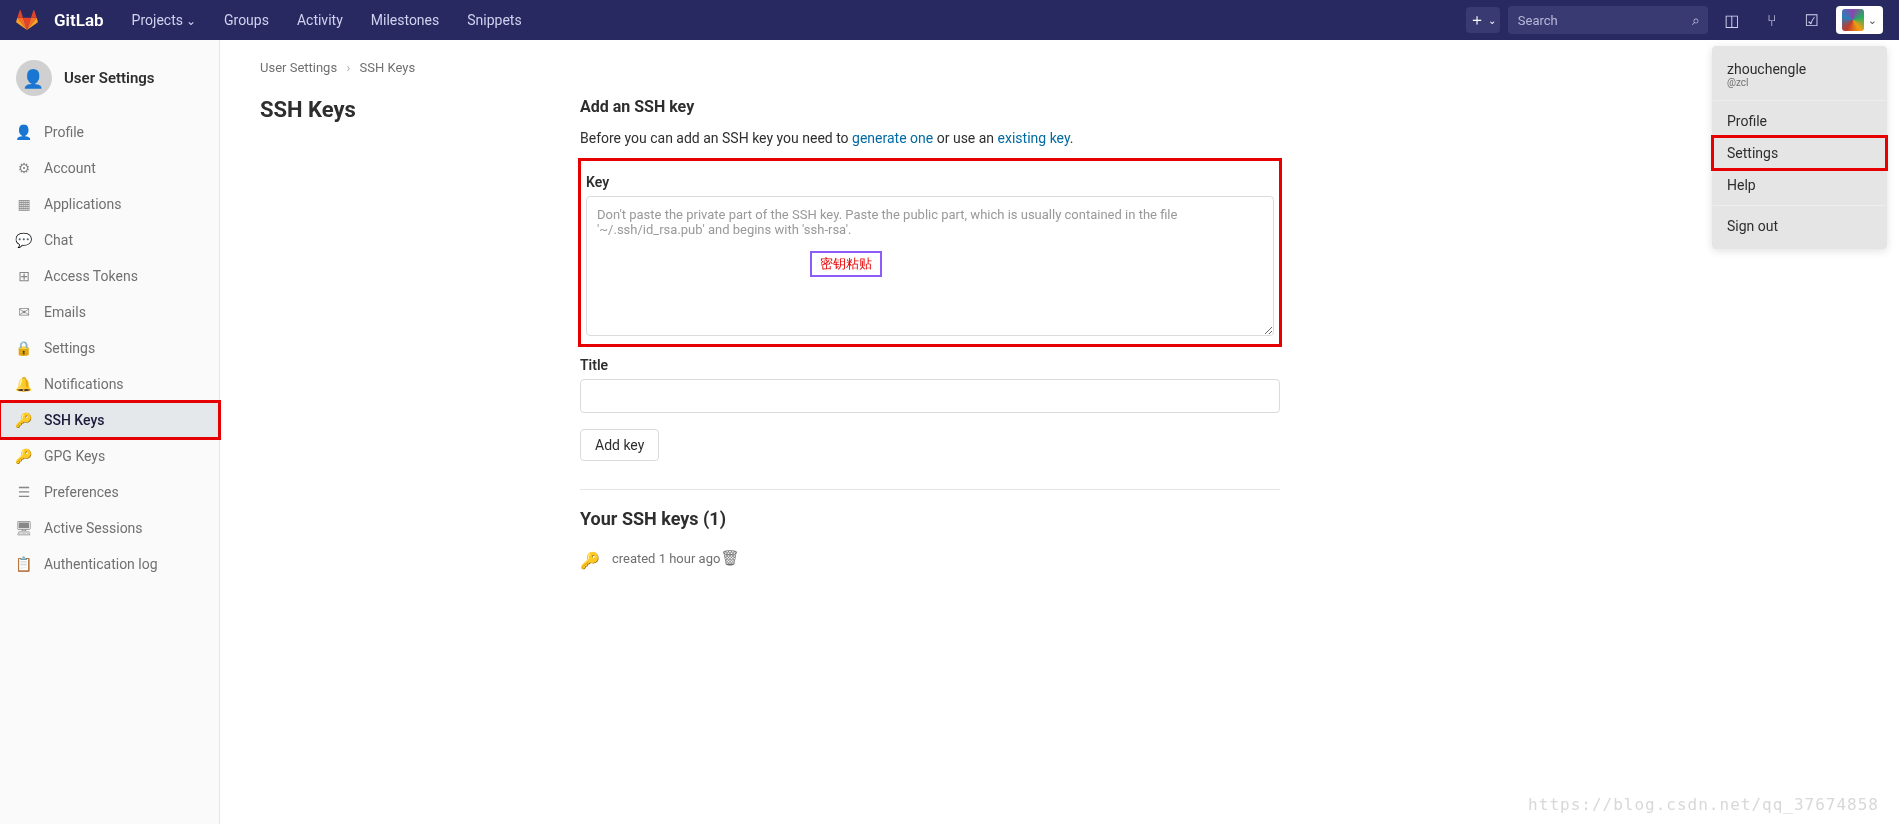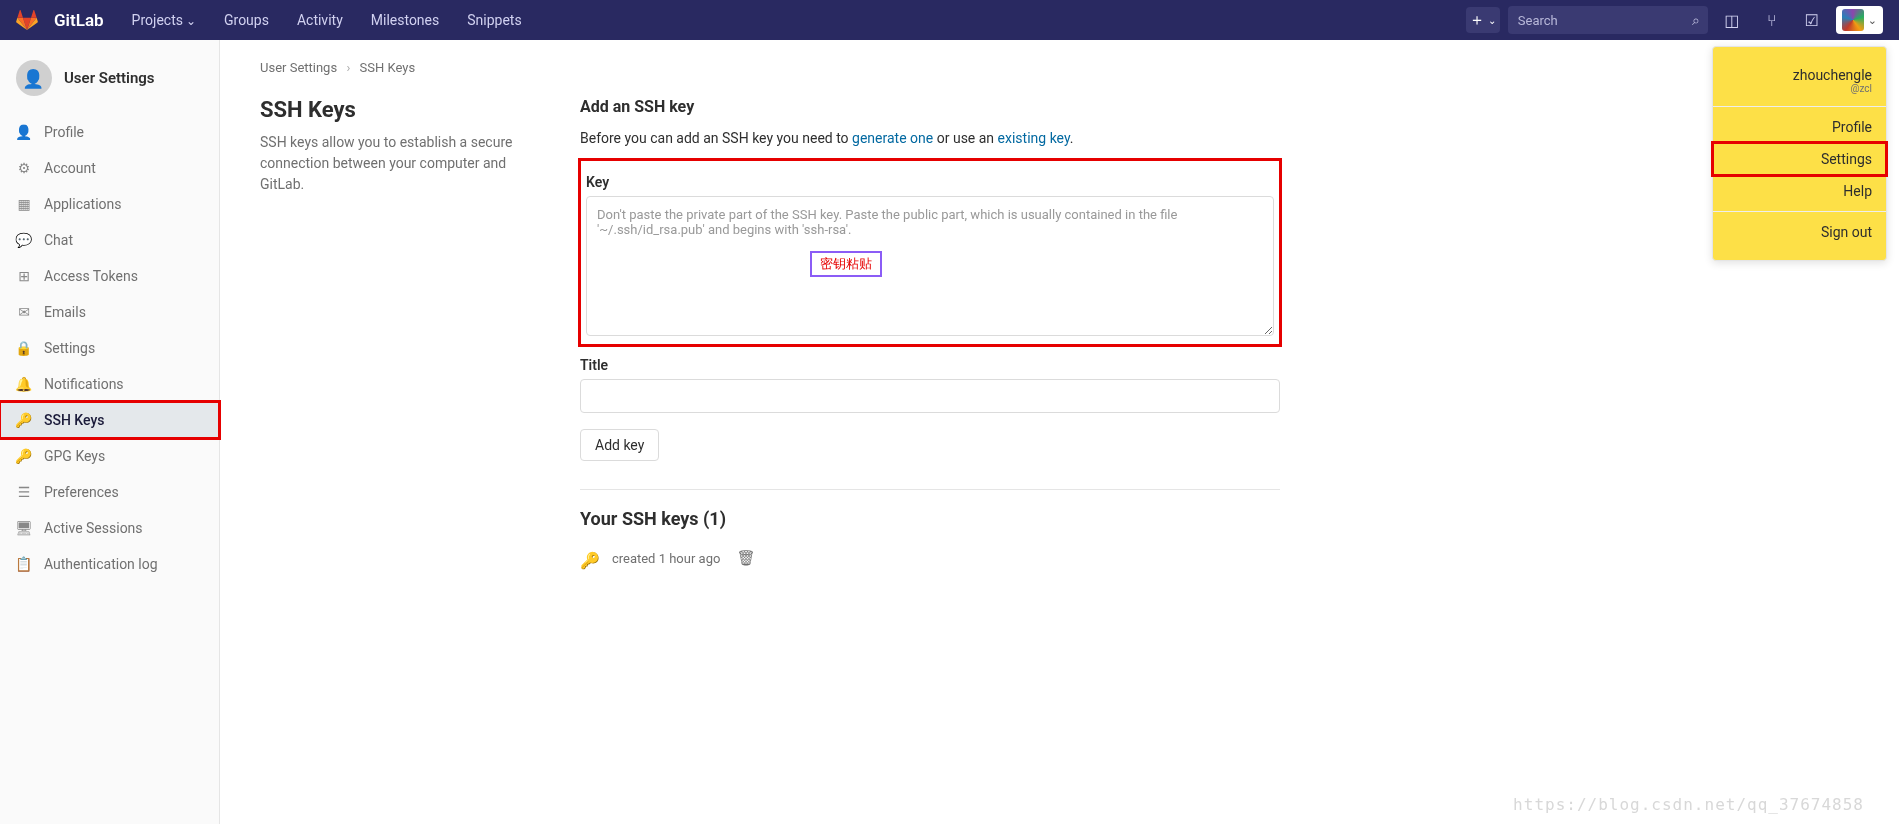--- a/index.html
+++ b/index.html
@@ -49,31 +49,31 @@
 input[type=text] { width:100%; border:1px solid #dbdbdb; border-radius:4px; padding:8px 10px; font-size:14px; height:34px; }
 .btn { border:1px solid #dbdbdb; background:#fff; border-radius:4px; padding:7px 14px; font-size:14px; color:#2e2e2e; cursor:pointer; margin-top:16px; }
 hr { border:none; border-top:1px solid #e5e5e5; margin:28px 0 18px; }
 .keys-title { font-weight:700; font-size:18px; margin-bottom:14px; }
 .key-row { display:flex; align-items:flex-start; gap:12px; padding:6px 0; }
 .key-icon { color:#707070; font-size:16px; margin-top:2px; }
 .key-info { flex:1; font-size:13px; color:#2e2e2e; }
 .key-name { font-weight:700; }
 .key-meta { color:#707070; font-size:13px; }
 .key-used { color:#707070; font-size:13px; margin-top:2px; }
-.key-actions { display:flex; align-items:center; gap:16px; color:#707070; font-size:13px; }
+.key-actions { display:flex; align-items:center; gap:0; color:#707070; font-size:13px; }
 .trash-icon { cursor:pointer; font-size:15px; }
-.user-menu { position:absolute; right:4px; top:6px; background:#fde047; border:1px solid #e5e5e5; border-radius:4px; box-shadow:0 2px 8px rgba(0,0,0,.12); width:175px; padding:12px 0; z-index:100;text-align:right; }
+.user-menu { position:absolute; right:4px; top:6px; background:#e5e5e5; border:1px solid #e5e5e5; border-radius:4px; box-shadow:0 2px 8px rgba(0,0,0,.12); width:175px; padding:6px 0; z-index:100; }
 .user-menu .section { padding:8px 14px; }
 .user-menu .name { font-size:14px; color:#2e2e2e; }
 .user-menu .handle { font-size:10px; color:#707070; }
 .user-menu .divider { border-top:1px solid #eee; margin:4px 0; }
 .user-menu .item { padding:8px 14px; font-size:14px; color:#2e2e2e; cursor:pointer; }
 .highlight-red { outline:3px solid #e60000; outline-offset:-1px; }
 .annot-box { position:absolute; border:2px solid #8b5cf6; color:#e60000; font-size:13px; padding:2px 8px; background:#fff; font-weight:500; }
-.watermark { position:fixed; right:35px; bottom:10px; color:#d8d8d8; font-size:16px; font-family:Consolas,monospace; letter-spacing:1px; }
+.watermark { position:fixed; right:20px; bottom:10px; color:#d8d8d8; font-size:16px; font-family:Consolas,monospace; letter-spacing:1px; }
 </style>
 </head>
 <body>
 
 <div class="navbar">
   <div class="navbar-left">
     <div class="logo">
       <svg class="logo-icon" viewBox="0 0 24 24">
           <path fill="#e24329" d="M12 23l4.4-13.5H7.6z"></path>
           <path fill="#fc6d26" d="M12 23L7.6 9.5H1.5z"></path>
@@ -172,21 +172,20 @@
   <div class="content">
     <div class="breadcrumb">
       <a href="#">User Settings</a>
       <span class="sep">›</span>
       <span>SSH Keys</span>
     </div>
 
     <div class="row">
       <div class="col-left">
         <h1>SSH Keys</h1>
-        <p class="sub">SSH keys allow you to establish a secure connection between your computer and GitLab.</p>
       </div>
       <div class="col-right" style="position:relative">
         <h2>Add an SSH key</h2>
         <p class="hint">
           <span>Before you can add an SSH key you need to </span><a href="#">generate one</a><span> or use an </span><a href="#">existing key</a><span>.</span>
         </p>
 
         <div class="highlight-red" style="padding:2px 6px 6px;">
           <label>Key</label>
           <textarea placeholder="Don't paste the private part of the SSH key. Paste the public part, which is usually contained in the file '~/.ssh/id_rsa.pub' and begins with 'ssh-rsa'." style=""></textarea>

